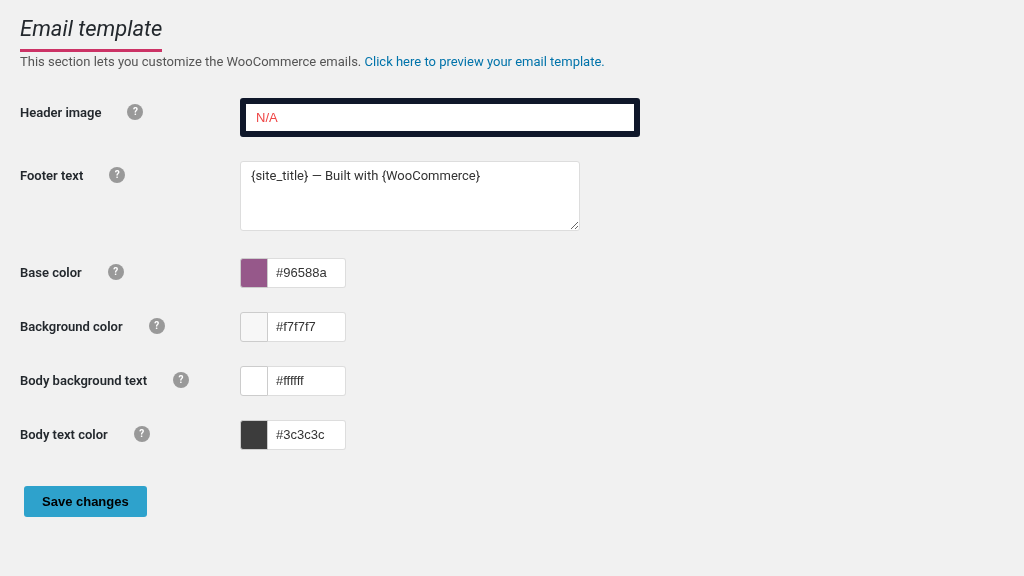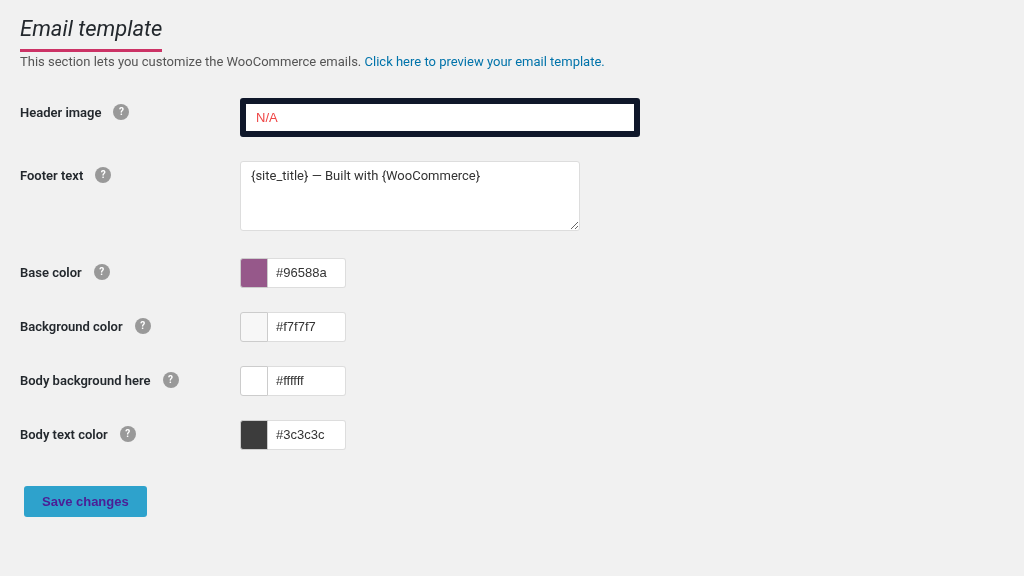--- a/index.html
+++ b/index.html
@@ -105,21 +105,21 @@
       width: 28px;
       height: 30px;
       border: 1px solid #ccc;
       border-radius: 3px 0 0 3px;
       cursor: pointer;
       flex-shrink: 0;
     }
 
     .save-button {
       background: #2ea2cc;
-      color: #4c1d95;
+      color: #000000;
       border: none;
       border-radius: 3px;
       padding: 8px 18px;
       font-size: 13px;
       font-weight: 600;
       cursor: pointer;
       margin-top: 16px;
       margin-left: 4px;
     }
 
@@ -131,21 +131,21 @@
     }
 
     .form-label {
       width: 220px;
       min-width: 220px;
       font-weight: 600;
       color: #23282d;
       padding-top: 7px;
       display: flex;
       align-items: flex-start;
-      gap: 6px;
+      gap: 20px;
     }
 
     .form-control {
       flex: 1;
     }
 
     .content-area {
       background: #f1f1f1;
       padding: 16px 20px;
       min-height: 576px;
@@ -209,21 +209,21 @@
       <div class="color-swatch-wrapper">
         <div class="swatch-box" style="background-color: #f7f7f7;"></div>
         <input type="text" class="color-input" value="#f7f7f7" style="">
       </div>
     </div>
   </div>
 
   
   <div class="form-row">
     <div class="form-label">
-      <span>Body background here</span>
+      <span>Body background text</span>
       <span class="help-icon">?</span>
     </div>
     <div class="form-control">
       <div class="color-swatch-wrapper">
         <div class="swatch-box" style="background-color: #ffffff;"></div>
         <input type="text" class="color-input" value="#ffffff" style="">
       </div>
     </div>
   </div>
 

